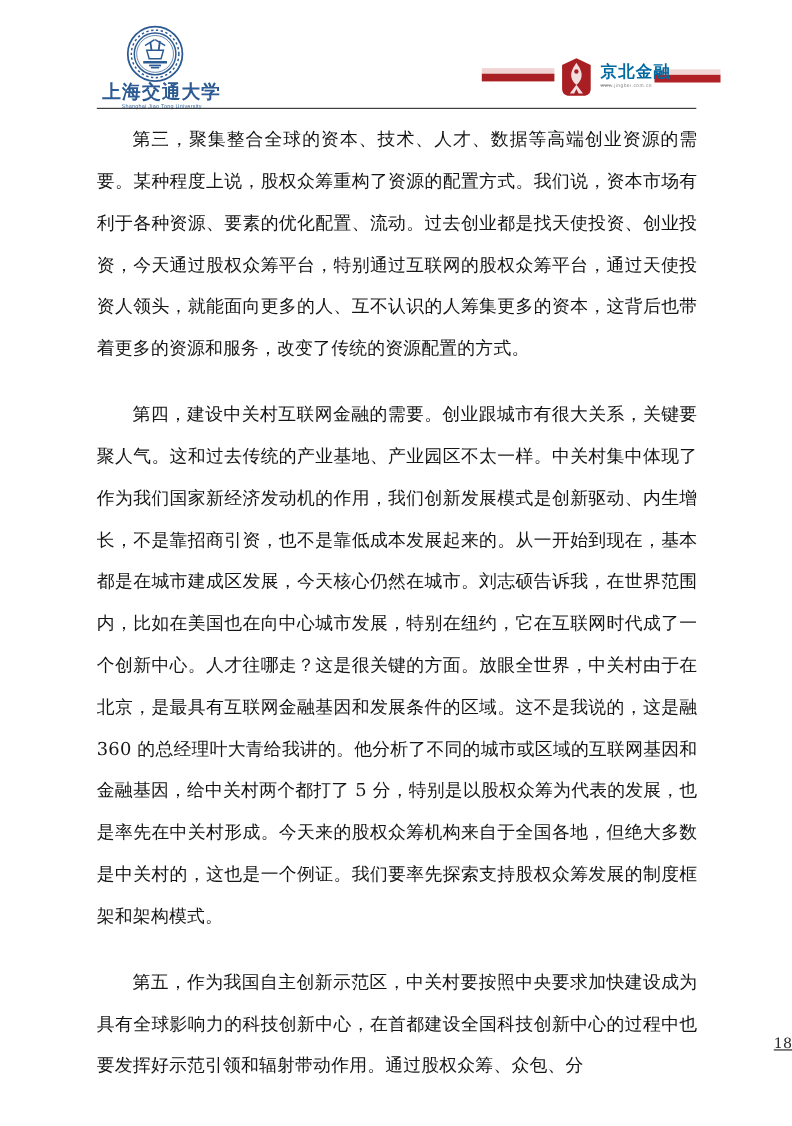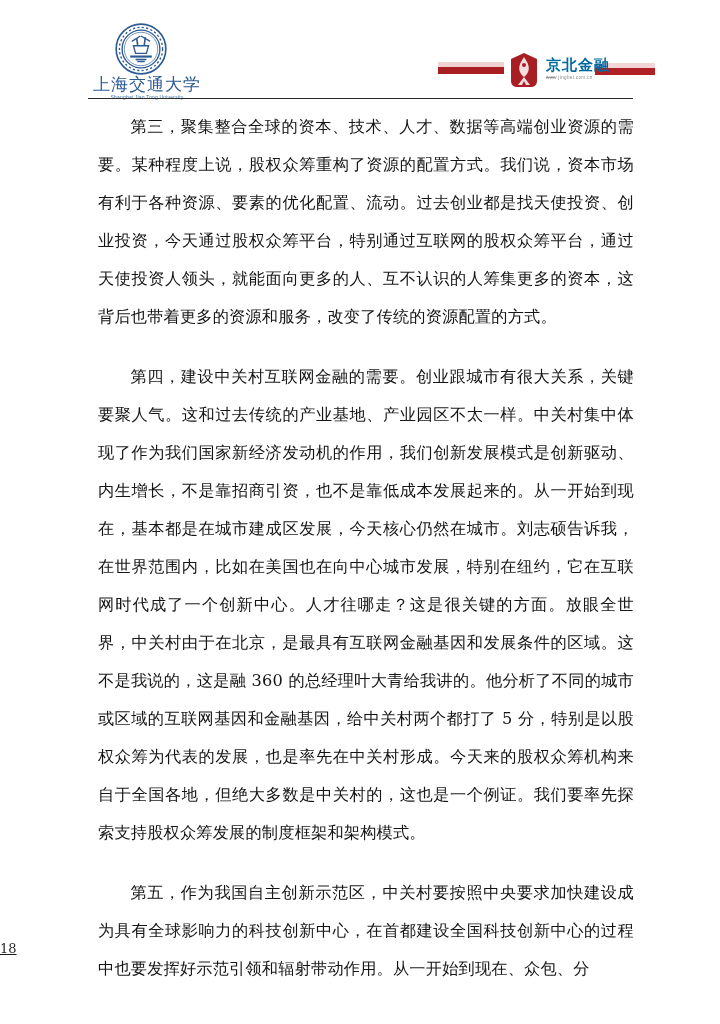--- a/index.html
+++ b/index.html
@@ -53,21 +53,21 @@
     left: 0px;
     top: 52px;
     width: 118px;
     text-align: center;
     font-family: "DejaVu Serif", "Liberation Serif", serif;
     font-size: 17px;
     letter-spacing: 1px;
     color: #2c5a93;
     line-height: 20px;
     white-space: nowrap;
-    font-weight: 400;
+    font-weight: 700;
   }
 
   .sjtu-en {
     position: absolute;
     left: 0px;
     top: 72px;
     width: 118px;
     text-align: center;
     font-family: "Liberation Sans", sans-serif;
     font-size: 5px;
@@ -169,38 +169,38 @@
 
   
   .content {
     position: absolute;
     left: 88px;
     top: 108px;
     width: 546px;
   }
 
   p.para {
-    margin: 0 0 22px 10px;
+    margin: 0 0 22px 0;
     font-family: "DejaVu Serif", "Liberation Serif", serif;
     font-size: 16.2px;
     line-height: 38px;
     color: #151515;
     text-align: justify;
     text-justify: inter-ideograph;
     text-indent: 2em;
     letter-spacing: 0.2px;
   }
 
   
   .footer {
     position: absolute;
     left: 0;
     top: 938px;
     width: 720px;
-    text-align: left;
+    text-align: right;
     text-decoration: underline;
   }
   .page-number {
     font-family: "DejaVu Serif", "Liberation Serif", serif;
     font-size: 13px;
     color: #2a2a2a;
   }
 </style>
 </head>
 <body>
@@ -248,20 +248,20 @@
       <div class="jb-url-dash"></div>
       <div class="jb-url">www.jingbei.com.cn</div>
     </div>
 
     <div class="header-rule"></div>
   </div>
 
   <div class="content">
     <p class="para">第三，聚集整合全球的资本、技术、人才、数据等高端创业资源的需要。某种程度上说，股权众筹重构了资源的配置方式。我们说，资本市场有利于各种资源、要素的优化配置、流动。过去创业都是找天使投资、创业投资，今天通过股权众筹平台，特别通过互联网的股权众筹平台，通过天使投资人领头，就能面向更多的人、互不认识的人筹集更多的资本，这背后也带着更多的资源和服务，改变了传统的资源配置的方式。</p>
     <p class="para">第四，建设中关村互联网金融的需要。创业跟城市有很大关系，关键要聚人气。这和过去传统的产业基地、产业园区不太一样。中关村集中体现了作为我们国家新经济发动机的作用，我们创新发展模式是创新驱动、内生增长，不是靠招商引资，也不是靠低成本发展起来的。从一开始到现在，基本都是在城市建成区发展，今天核心仍然在城市。刘志硕告诉我，在世界范围内，比如在美国也在向中心城市发展，特别在纽约，它在互联网时代成了一个创新中心。人才往哪走？这是很关键的方面。放眼全世界，中关村由于在北京，是最具有互联网金融基因和发展条件的区域。这不是我说的，这是融 360 的总经理叶大青给我讲的。他分析了不同的城市或区域的互联网基因和金融基因，给中关村两个都打了 5 分，特别是以股权众筹为代表的发展，也是率先在中关村形成。今天来的股权众筹机构来自于全国各地，但绝大多数是中关村的，这也是一个例证。我们要率先探索支持股权众筹发展的制度框架和架构模式。</p>
-    <p class="para">第五，作为我国自主创新示范区，中关村要按照中央要求加快建设成为具有全球影响力的科技创新中心，在首都建设全国科技创新中心的过程中也要发挥好示范引领和辐射带动作用。从一开始到现在、众包、分</p>
+    <p class="para">第五，作为我国自主创新示范区，中关村要按照中央要求加快建设成为具有全球影响力的科技创新中心，在首都建设全国科技创新中心的过程中也要发挥好示范引领和辐射带动作用。通过股权众筹、众包、分</p>
   </div>
 
   <div class="footer">
     <span class="page-number">18</span>
   </div>
 
 </div>
 
 </body></html>

